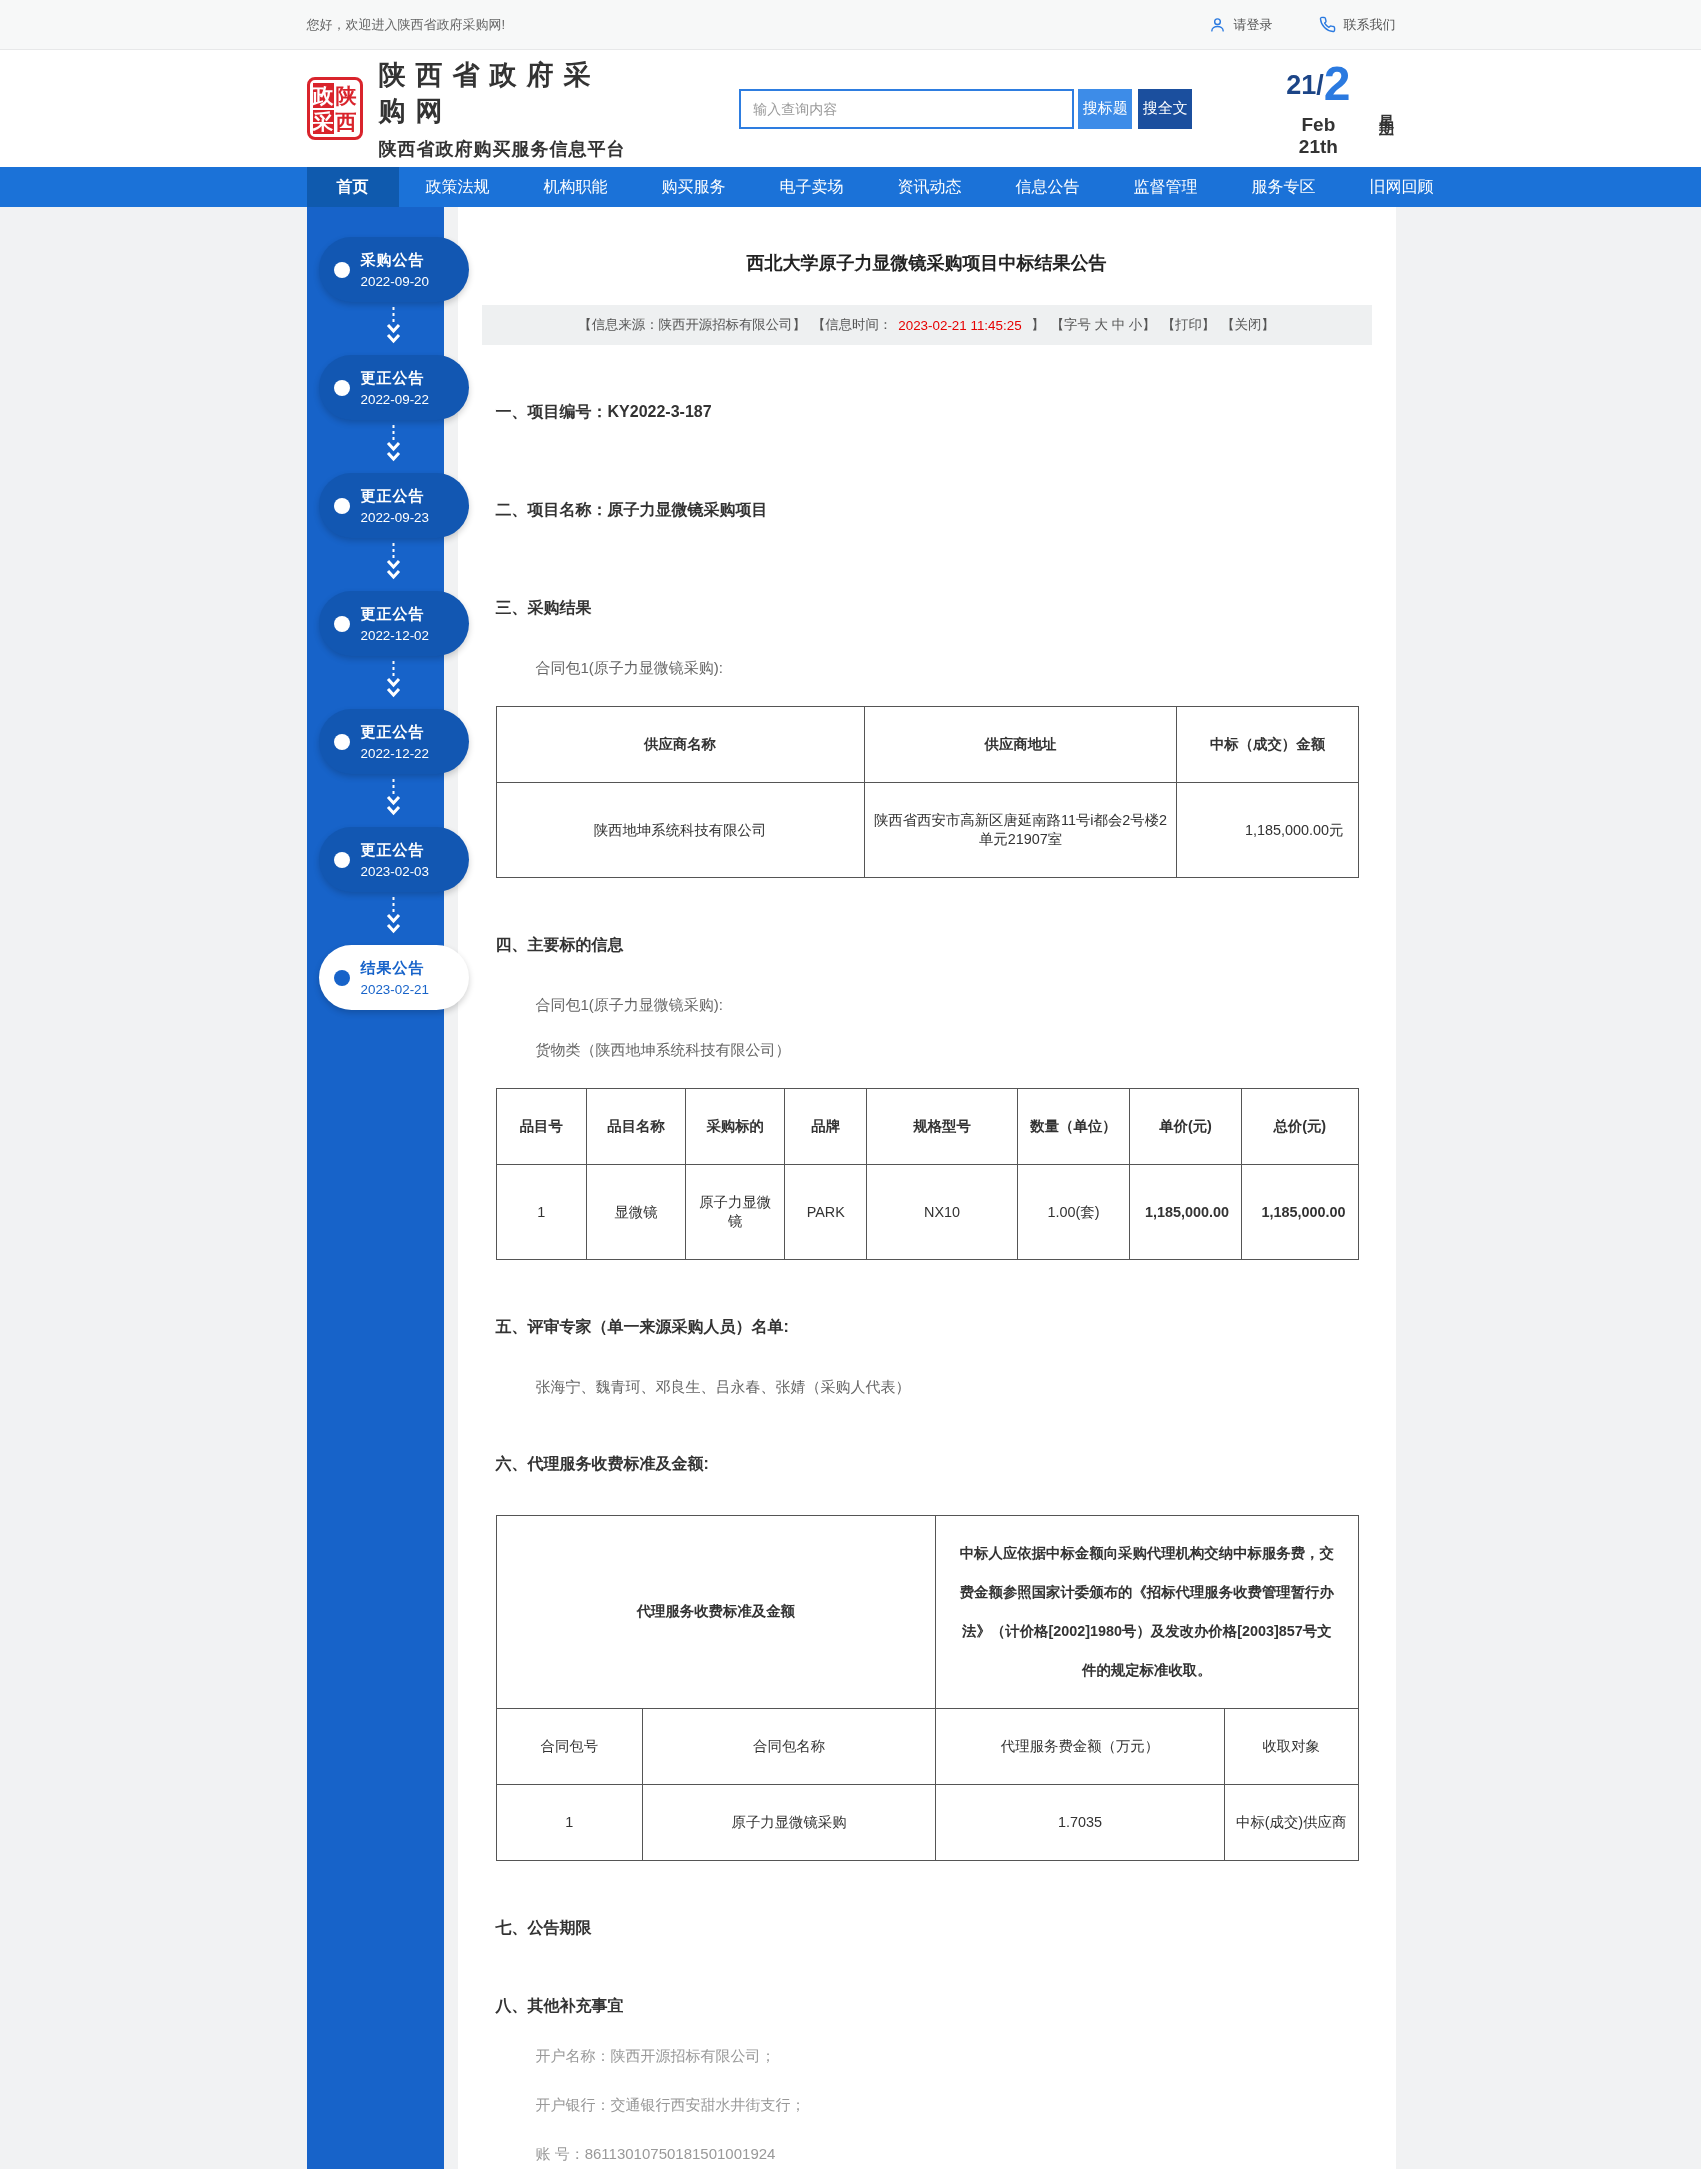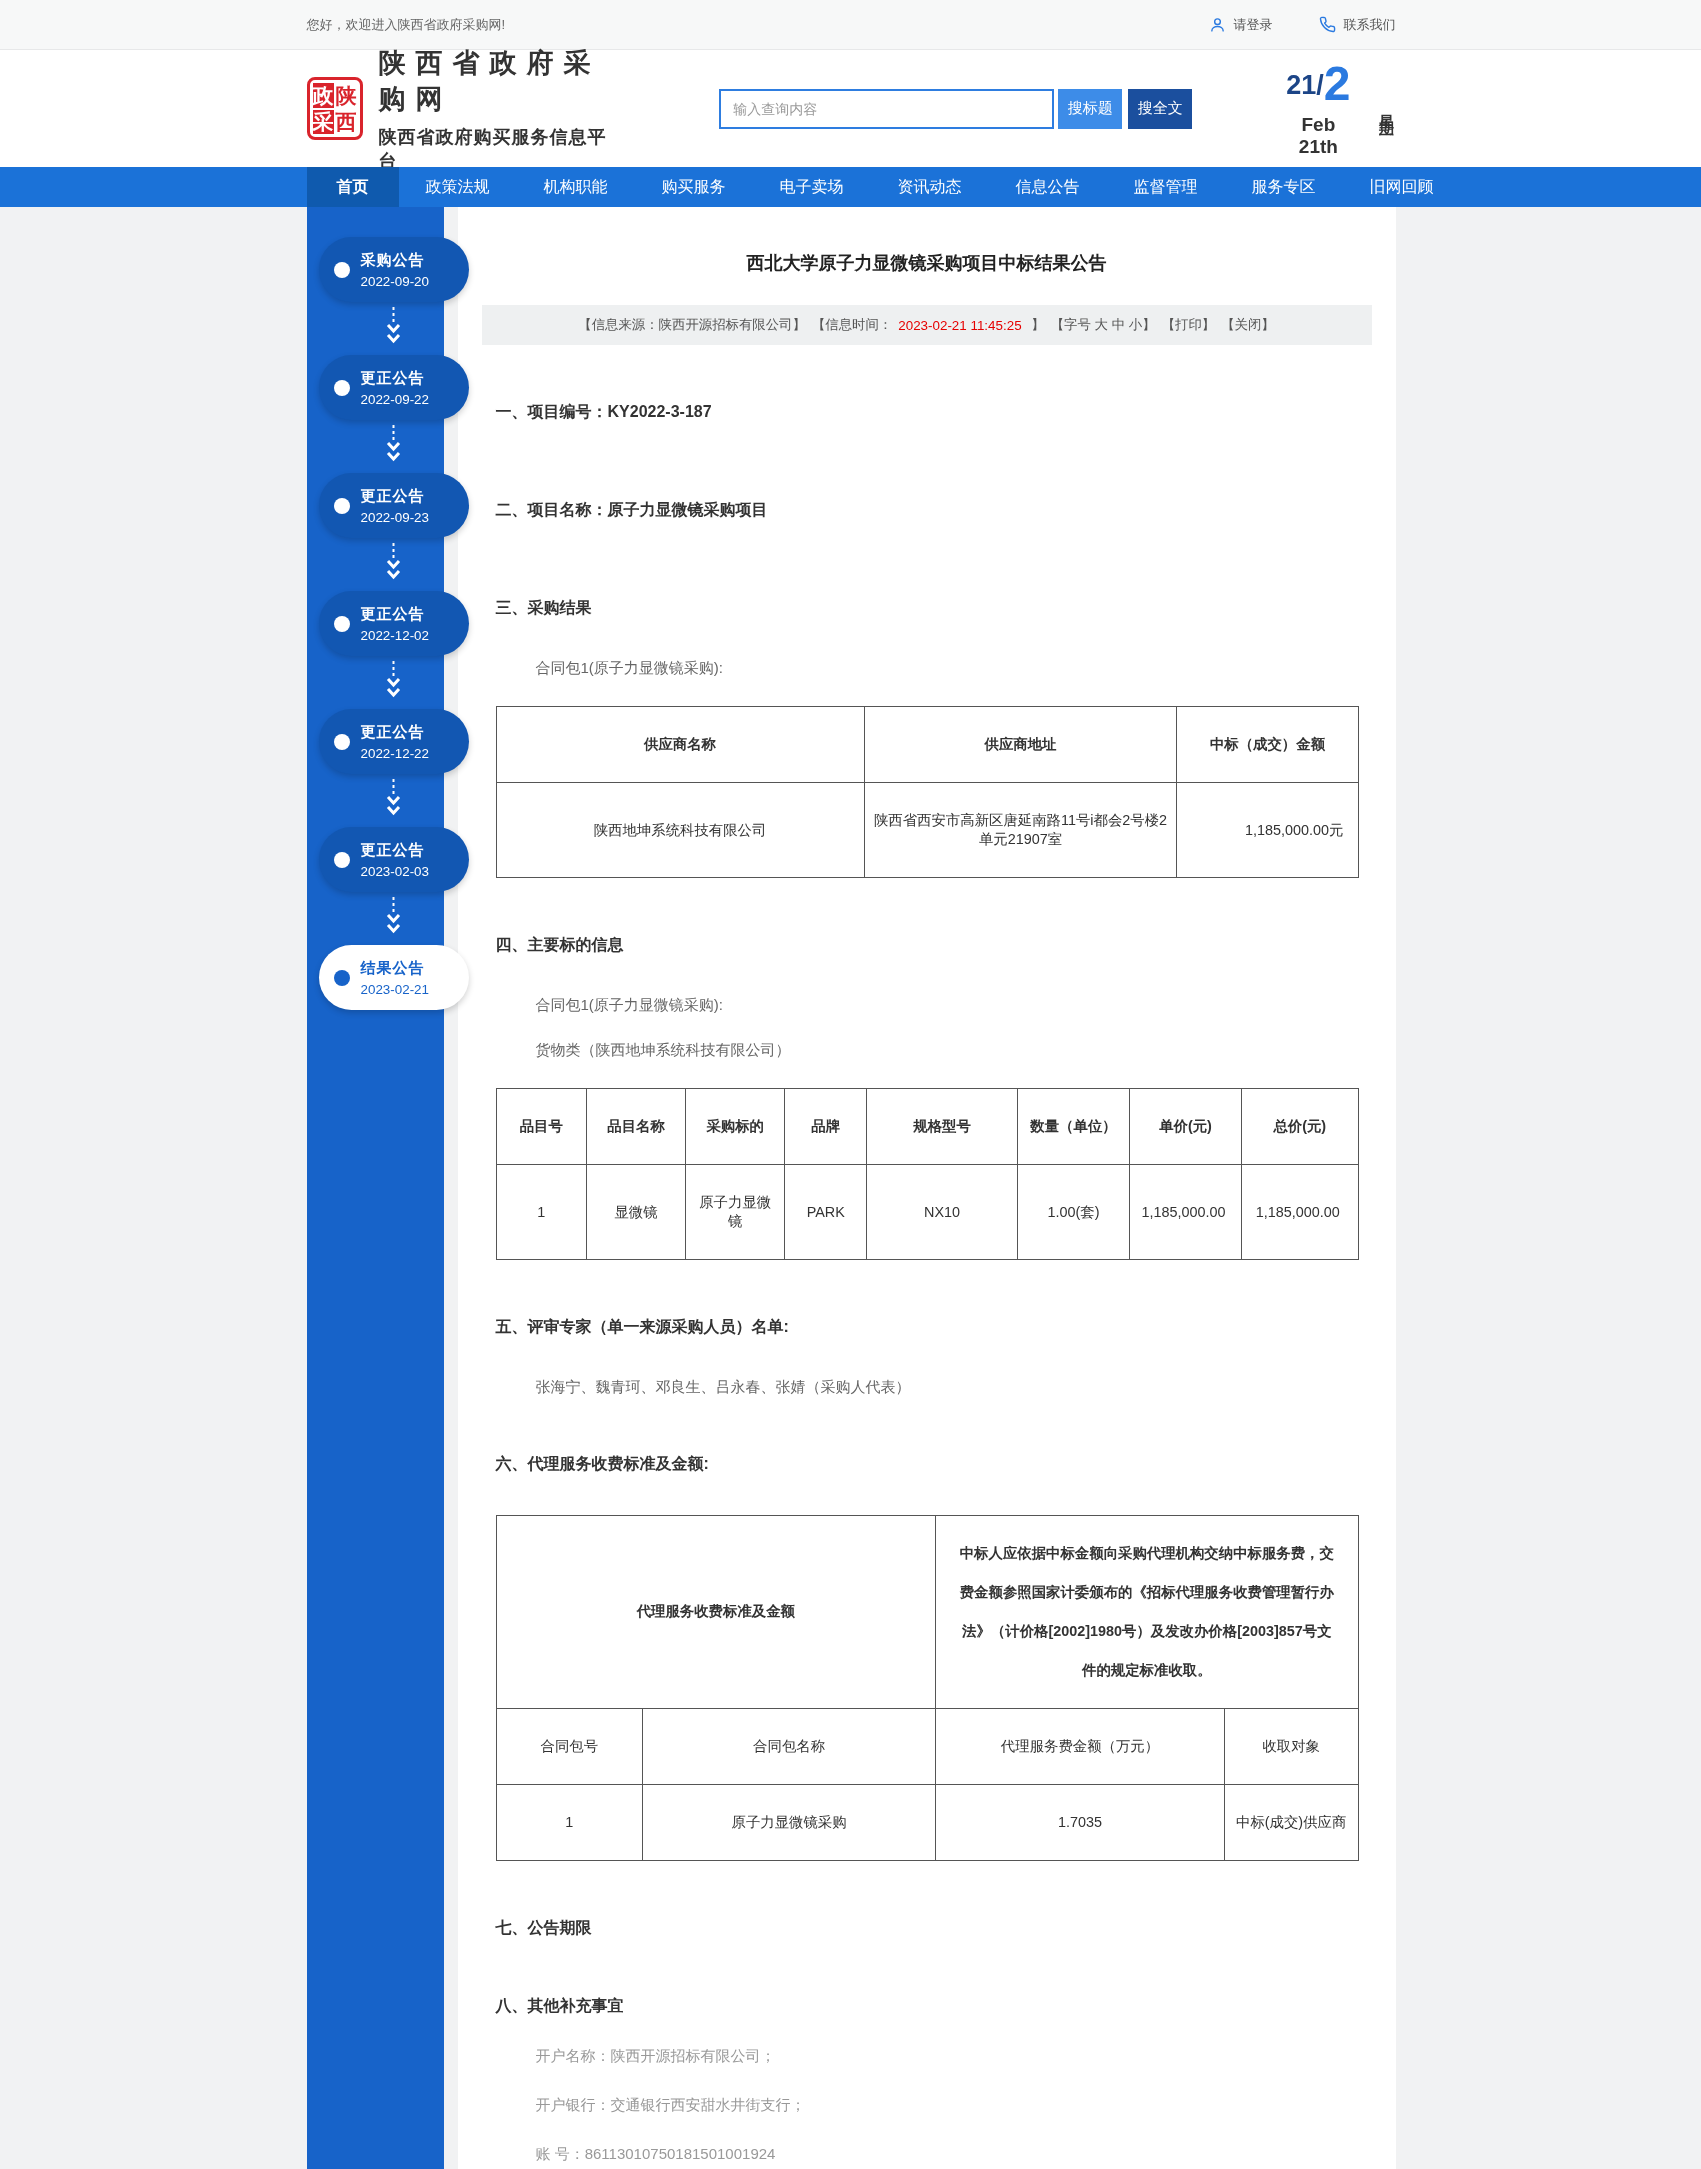--- a/index.html
+++ b/index.html
@@ -27,21 +27,21 @@
   .seal-grid { width:100%; height:100%; display:grid; grid-template-columns:1fr 1fr; grid-template-rows:1fr 1fr; gap:2px; }
   .seal-grid span { display:flex; align-items:center; justify-content:center; font-weight:bold; font-size:21px; line-height:1; }
   .seal-red   { background:#d9242c; color:#fff; }
   .seal-white { background:#fff; color:#d9242c; }
   .brand-text .t1 { font-size:27px; font-weight:bold; color:#333; letter-spacing:10px; }
   .brand-text .t2 { font-size:18px; font-weight:bold; color:#333; margin-top:8px; letter-spacing:1px; }
 
   .search-zone { margin-left:109px; display:flex; align-items:center; }
   .search-input { width:335px; height:40px; border:2px solid #2e7de0; padding:0 12px; font-size:14px; color:#333; outline:none; background:#fff; }
   .search-input::placeholder { color:#999; }
-  .search-btn { height:40px; width:64px; border:none; color:#fff; font-size:15px; cursor:pointer; }
+  .search-btn { height:40px; width:54px; border:none; color:#fff; font-size:15px; cursor:pointer; }
   .btn-title { background:#3d8ce8; margin-left:4px; }
   .btn-full  { background:#1b4f9e; margin-left:6px; }
 
   .date-zone { margin-left:94px; display:flex; align-items:center; gap:26px; }
   .date-main { text-align:center; }
   .date-line { display:flex; align-items:flex-start; justify-content:center; }
   .date-day { font-size:27px; font-weight:bold; color:#1c4587; margin-top:10px; }
   .date-slash { font-size:27px; font-weight:bold; color:#1c4587; margin-top:10px; }
   .date-month { font-size:48px; font-weight:bold; color:#2b7ae0; line-height:1; }
   .date-en { font-size:19px; font-weight:bold; color:#333; margin-top:6px; }
@@ -87,21 +87,21 @@
   .gray-line { color:#999; font-size:15px; padding-left:40px; margin-top:30px; }
 
   table { border-collapse:collapse; width:calc(100% - 75px); margin:28px 38px 0 38px; table-layout:fixed; }
   th, td { border:1px solid #555; font-size:14.4px; color:#333; text-align:center; padding:28px 8px; word-break:break-all; }
   th { font-weight:bold; }
   .t1 th { height:48px; }
   .t1 td { height:65px; }
   .t1 .amount { text-align:right; padding-right:14px; }
   .t2 th { height:48px; }
   .t2 td { height:44px; }
-  .t2 .num { padding-right:12px; }
+  .t2 .num { text-align:right; padding-right:12px;font-weight:bold; }
   .t3 .desc { text-align:center; font-weight:600; line-height:2.7; font-size:14.4px; padding:18px 22px; }
   .t3 .label-cell { font-weight:600; }
   .t3 th { font-weight:normal; height:44px; }
   .t3 td { height:42px; }
 </style>
 </head>
 <body>
 
 <div class="topbar">
   <div class="container">

